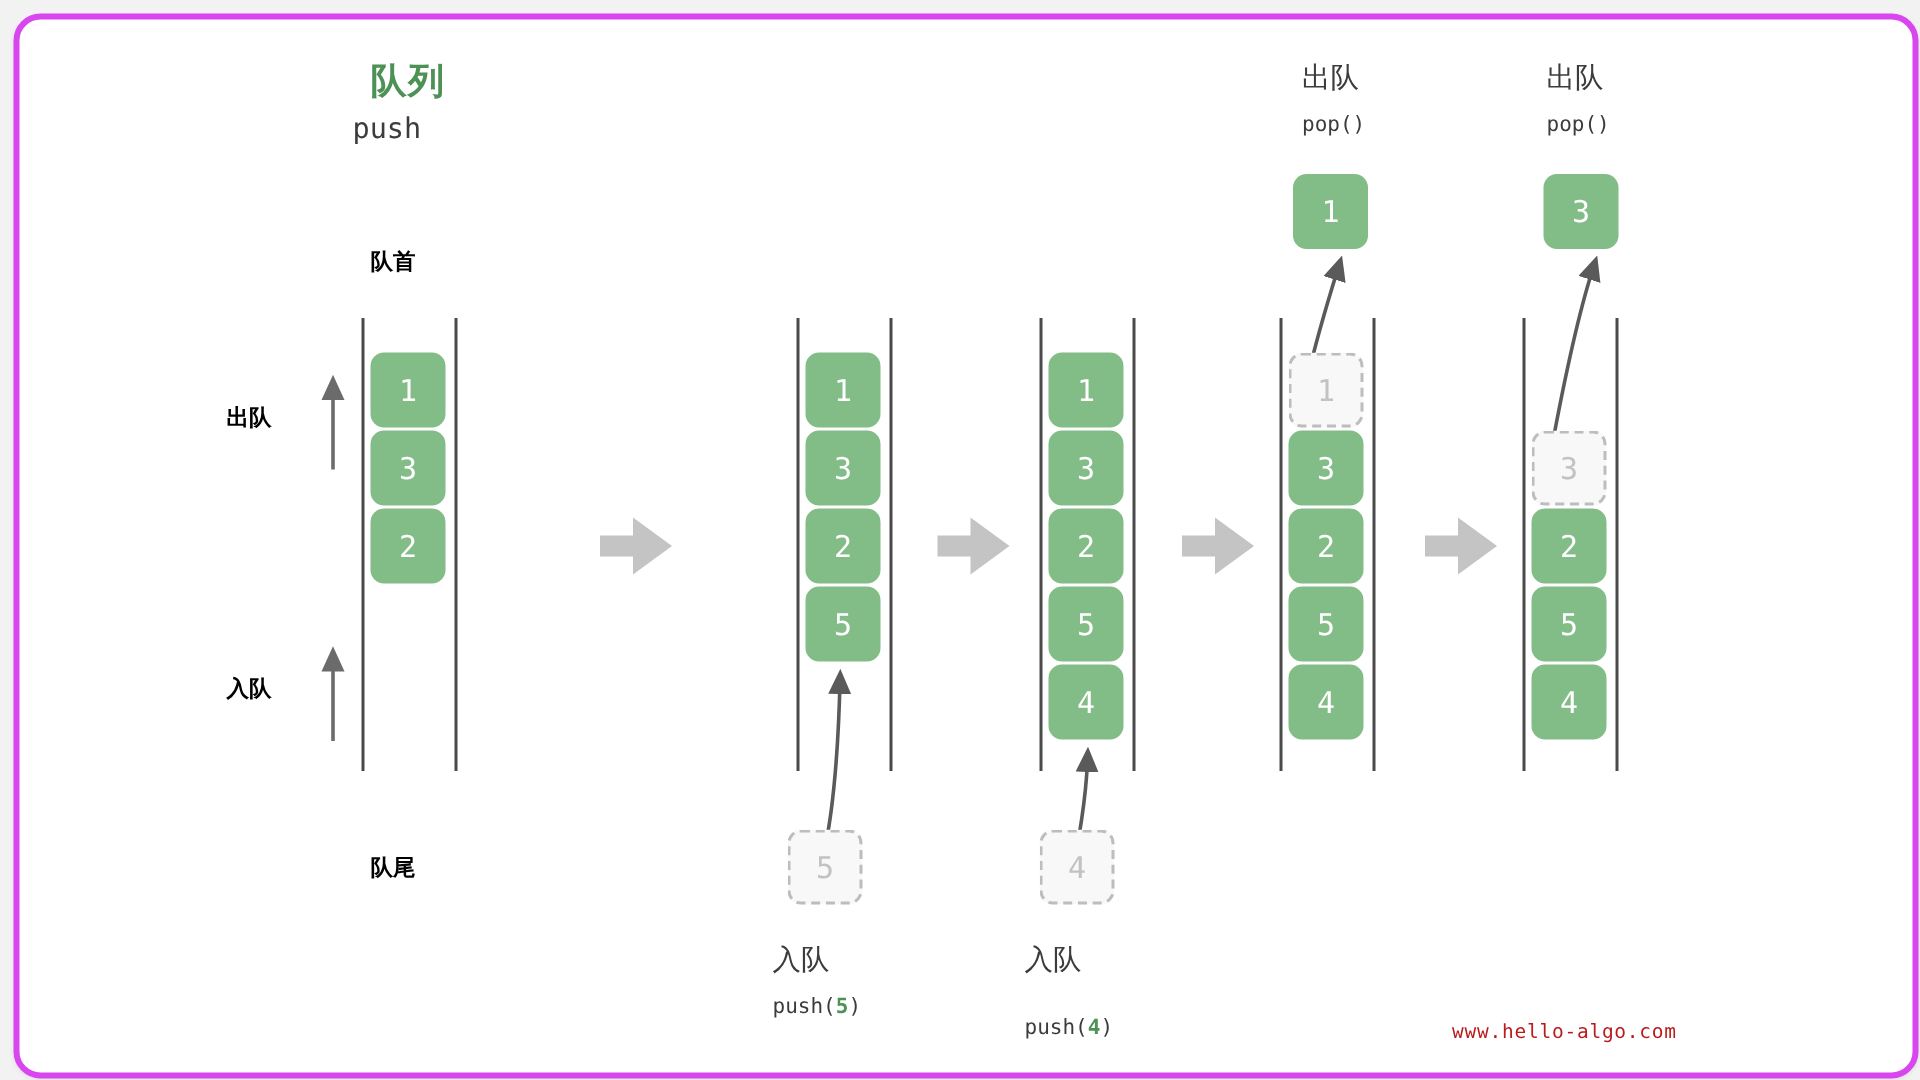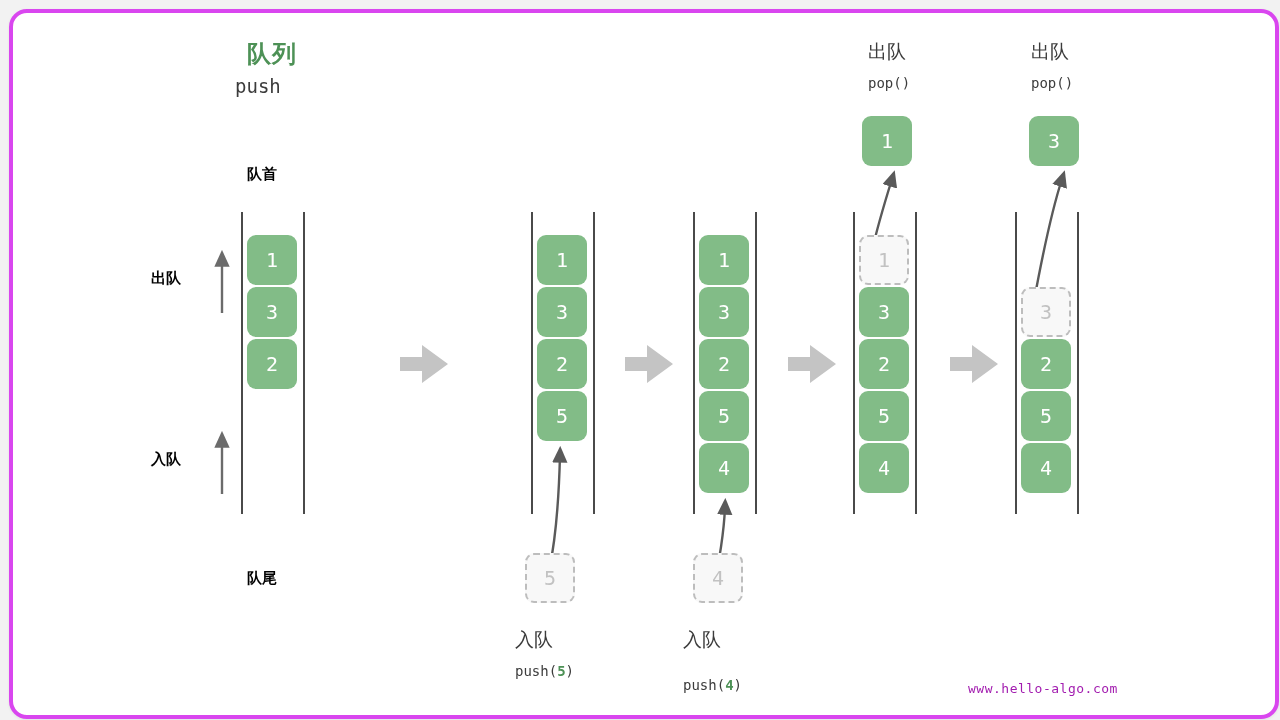--- a/index.html
+++ b/index.html
@@ -63,21 +63,21 @@
   .op-code {
     font-size: 14px;
     font-family: "DejaVu Sans Mono", "Liberation Mono", monospace;
     color: #3c3c3c;
     text-align: center;
   }
   .op-code .arg { color: #4d9156; font-weight: bold; }
   .watermark {
     font-size: 13px;
     font-family: "DejaVu Sans Mono", "Liberation Mono", monospace;
-    color: #a21caf;
+    color: #b91c1c;
     letter-spacing: 0.5px;
   }
 
   
   .rail {
     position: absolute;
     width: 2px;
     background: #4a4a4a;
   }
 

